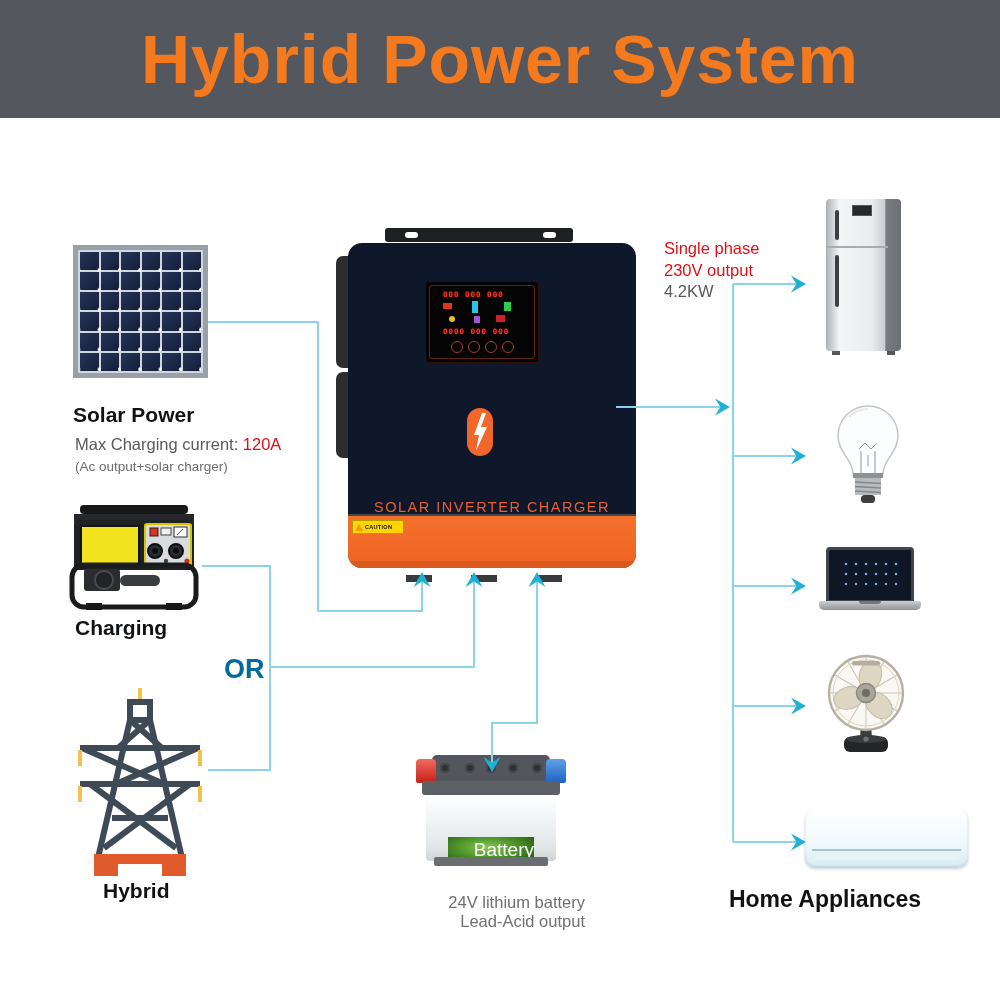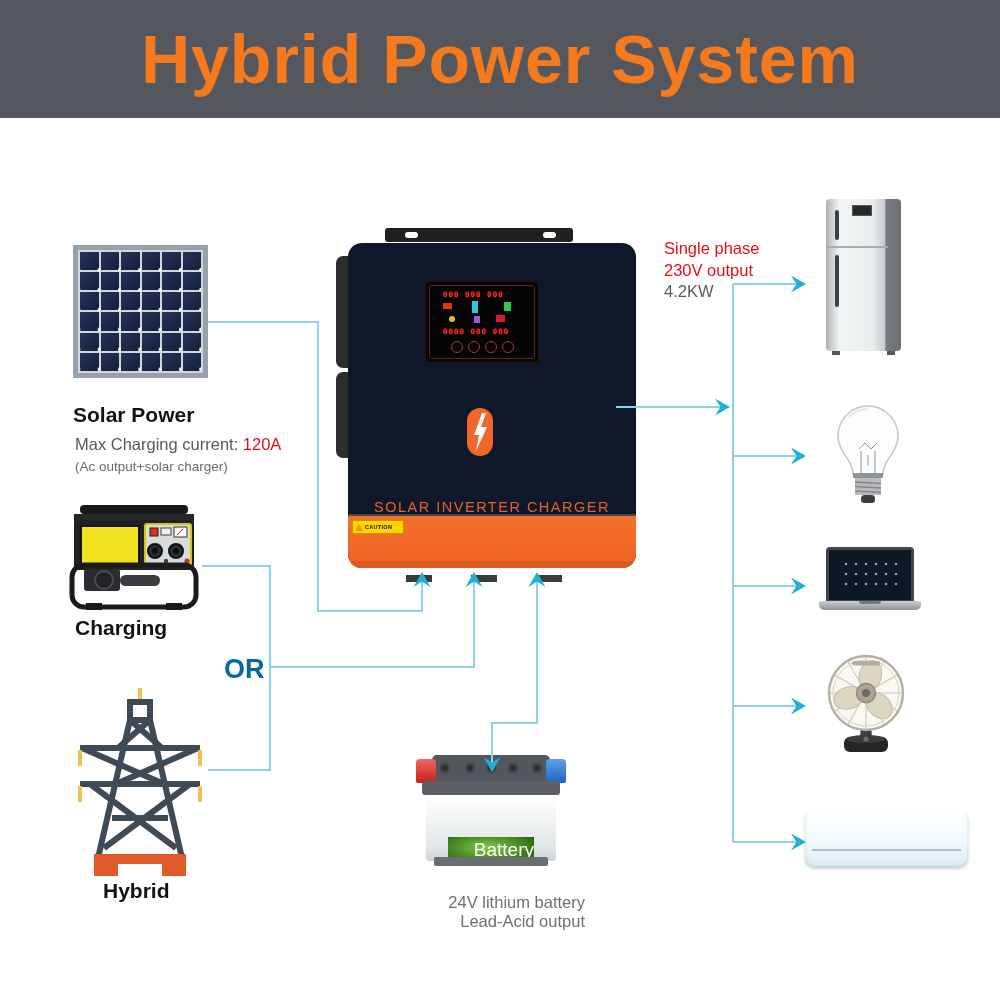--- a/index.html
+++ b/index.html
@@ -370,20 +370,21 @@
     <ellipse cx="40" cy="26" rx="11" ry="15" fill="#ddd6c2" stroke="#c3bca6" stroke-width="1" transform="rotate(254 40 44)"></ellipse>
     <rect x="26" y="12" width="28" height="4.5" rx="2" fill="#b3ada0"></rect>
     <circle cx="40" cy="44" r="9.5" fill="#a9a59b" stroke="#8c887e" stroke-width="1.5"></circle>
     <circle cx="40" cy="44" r="4" fill="#6f6c64"></circle>
   </svg>
 
   <div id="ac">
       <div class="vent"></div>
     </div>
 
+  <div id="appliances-label">Home Appliances</div>
 
   <div id="battery">
     <div class="handle"></div>
     <div class="cap">
       <i class="s1"></i>
         <i class="s2"></i>
         <i class="s3"></i>
         <i class="s4"></i>
         <i class="s5"></i>
     </div>

